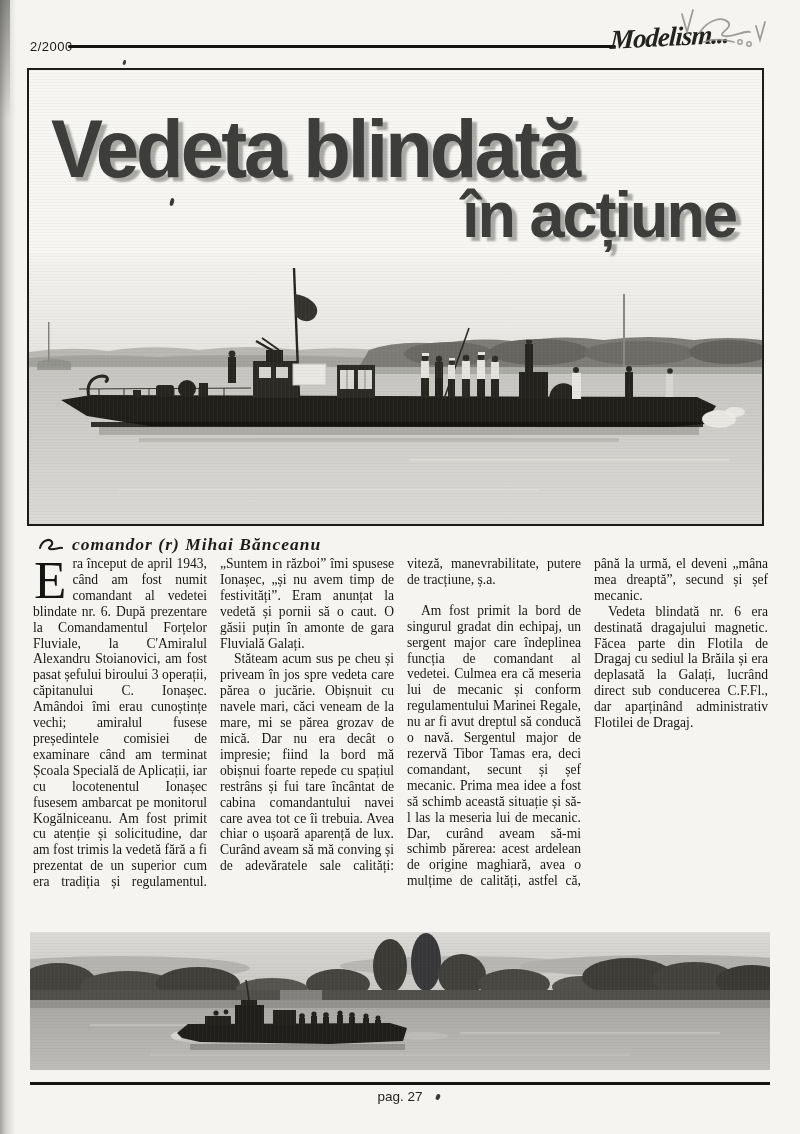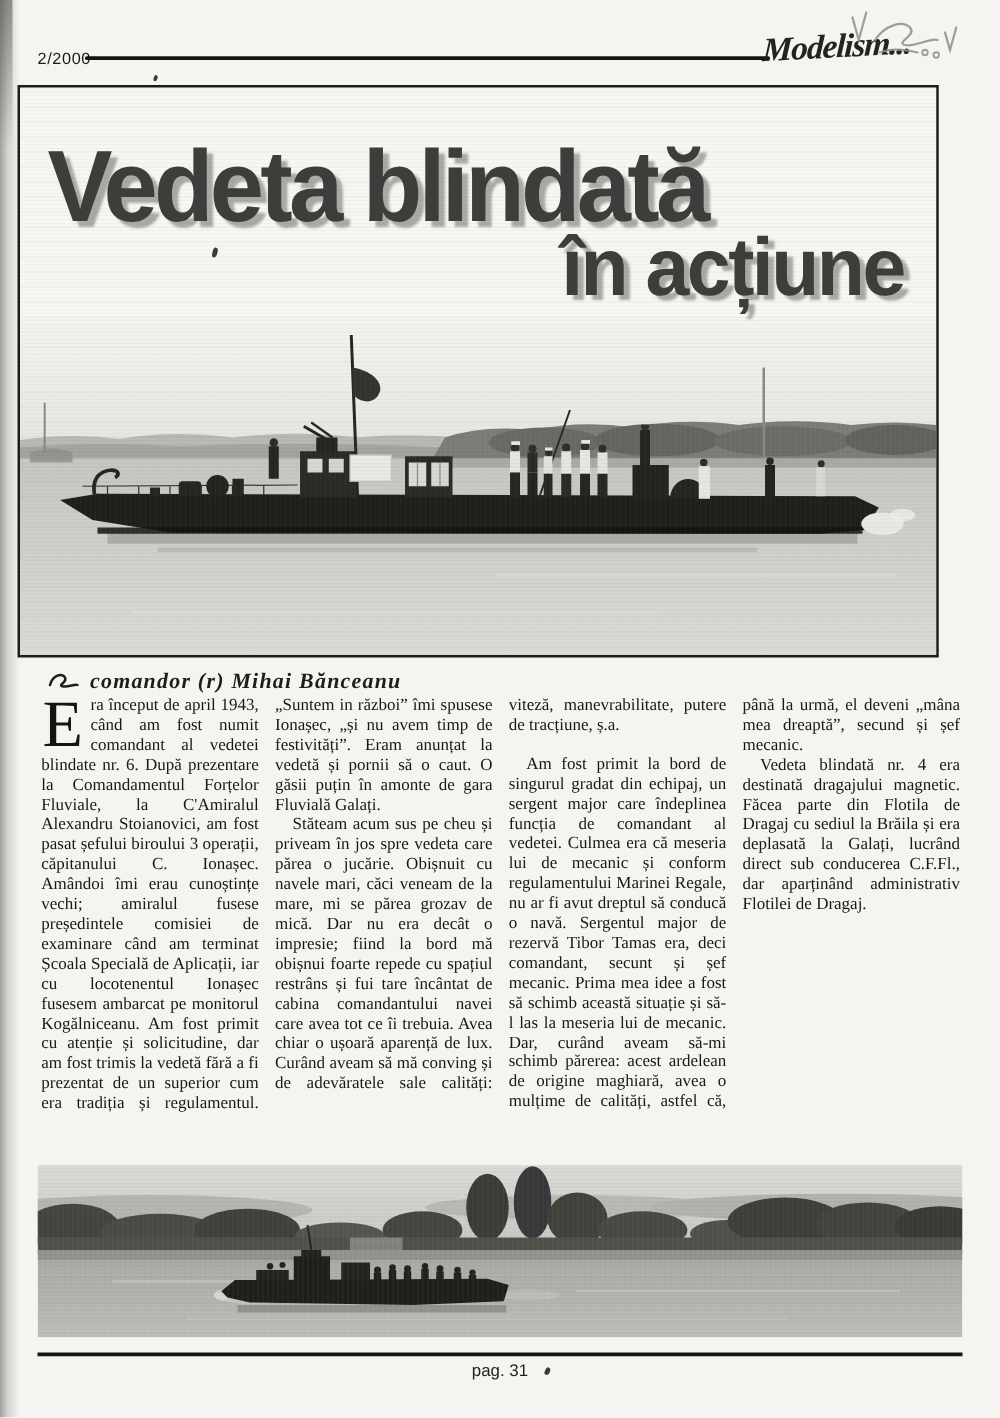--- a/index.html
+++ b/index.html
@@ -40,21 +40,21 @@
     white-space:nowrap;
   }
   .pencil-marks { position:absolute; left:668px; top:2px; width:110px; height:52px; opacity:.85; }
   .ink-speck { position:absolute; background:#3a3a36; border-radius:40% 60% 55% 45%; }
   .speck-a { left:123px; top:60px; width:3px; height:5px; transform:rotate(18deg); }
   .speck-b { left:170px; top:198px; width:4px; height:8px; transform:rotate(12deg); border-radius:50% 50% 60% 40%; }
   .speck-c { left:436px; top:1094px; width:4px; height:6px; transform:rotate(25deg); }
 
   
   .frame {
-    position:absolute; left:14px; top:68px; width:737px; height:458px;
+    position:absolute; left:27px; top:68px; width:737px; height:458px;
     border:2px solid #1c1c1a; background:#f7f6f3; overflow:hidden;padding-left:43px;
   }
   .title1, .title2 {
     position:absolute;
     font-family:"Liberation Sans", sans-serif;
     font-weight:700; color:#3d3d3b;
     text-shadow:5px 4px 2px rgba(105,105,101,.55);
     white-space:nowrap; z-index:3;
   }
   .title1 { left:22px; top:34px; font-size:78px; letter-spacing:-3px; transform:scaleY(1.04); }
@@ -267,21 +267,21 @@
   <svg width="26" height="16" viewBox="0 0 26 16">
     <path d="M2 12 C4 4 12 2 14 6 C16 10 8 12 12 13 C16 14 22 11 24 12" fill="none" stroke="#1d1d1b" stroke-width="2" stroke-linecap="round"></path>
   </svg>
   <span class="byline-text">comandor (r) Mihai Bănceanu</span>
 </div>
 
 <div class="article">
   <p class="para"><span class="dropcap">E</span><span>ra început de april 1943, când am fost numit comandant al vedetei blindate nr. 6. După prezentare la Comandamentul Forțelor Fluviale, la C'Amiralul Alexandru Stoianovici, am fost pasat șefului biroului 3 operații, căpitanului C. Ionașec. Amândoi îmi erau cunoștințe vechi; amiralul fusese președintele comisiei de examinare când am terminat Școala Specială de Aplicații, iar cu locotenentul Ionașec fusesem ambarcat pe monitorul Kogălniceanu. Am fost primit cu atenție și solicitudine, dar am fost trimis la vedetă fără a fi prezentat de un superior cum era tradiția și regulamentul. „Suntem in război” îmi spusese Ionașec, „și nu avem timp de festivități”. Eram anunțat la vedetă și pornii să o caut. O găsii puțin în amonte de gara Fluvială Galați.</span></p>
   <p class="para indent"><span>Stăteam acum sus pe cheu și priveam în jos spre vedeta care părea o jucărie. Obișnuit cu navele mari, căci veneam de la mare, mi se părea grozav de mică. Dar nu era decât o impresie; fiind la bord mă obișnui foarte repede cu spațiul restrâns și fui tare încântat de cabina comandantului navei care avea tot ce îi trebuia. Avea chiar o ușoară aparență de lux. Curând aveam să mă conving și de adevăratele sale calități: viteză, manevrabilitate, putere de tracțiune, ș.a.</span></p>
   <p class="para indent spaced"><span>Am fost primit la bord de singurul gradat din echipaj, un sergent major care îndeplinea funcția de comandant al vedetei. Culmea era că meseria lui de mecanic și conform regulamentului Marinei Regale, nu ar fi avut dreptul să conducă o navă. Sergentul major de rezervă Tibor Tamas era, deci comandant, secunt și șef mecanic. Prima mea idee a fost să schimb această situație și să-l las la meseria lui de mecanic. Dar, curând aveam să-mi schimb părerea: acest ardelean de origine maghiară, avea o mulțime de calități, astfel că, până la urmă, el deveni „mâna mea dreaptă”, secund și șef mecanic.</span></p>
-  <p class="para indent"><span>Vedeta blindată nr. 4 era destinată dragajului magnetic. Făcea parte din Flotila de Dragaj cu sediul la Brăila și era deplasată la Galați, lucrând direct sub conducerea C.F.Fl., dar aparținând administrativ Flotilei de Dragaj.</span></p>
+  <p class="para indent"><span>Vedeta blindată nr. 6 era destinată dragajului magnetic. Făcea parte din Flotila de Dragaj cu sediul la Brăila și era deplasată la Galați, lucrând direct sub conducerea C.F.Fl., dar aparținând administrativ Flotilei de Dragaj.</span></p>
 </div>
 
 <div class="photo-bottom-wrap">
   <svg class="photo-bottom" viewBox="0 0 740 138" preserveAspectRatio="none">
     <defs>
       <linearGradient id="skyB" x1="0" y1="0" x2="0" y2="1">
         <stop offset="0" stop-color="#dbdad6"></stop>
           <stop offset="1" stop-color="#c5c4c0"></stop>
       </linearGradient>
       <linearGradient id="waterB" x1="0" y1="0" x2="0" y2="1">
@@ -343,13 +343,13 @@
       <circle cx="348" cy="86" r="2.5"></circle>
         <rect x="345" y="88" width="6" height="5"></rect>
     </g>
     <rect x="160" y="112" width="215" height="6" fill="#6f6e6a" opacity=".5"></rect>
   </svg>
   <div class="grain"></div>
 </div>
 
 <div class="foot-rule"></div>
 <div class="ink-speck speck-c"></div>
-<div class="page-num">pag. 31</div>
+<div class="page-num">pag. 27</div>
 
 </body></html>

